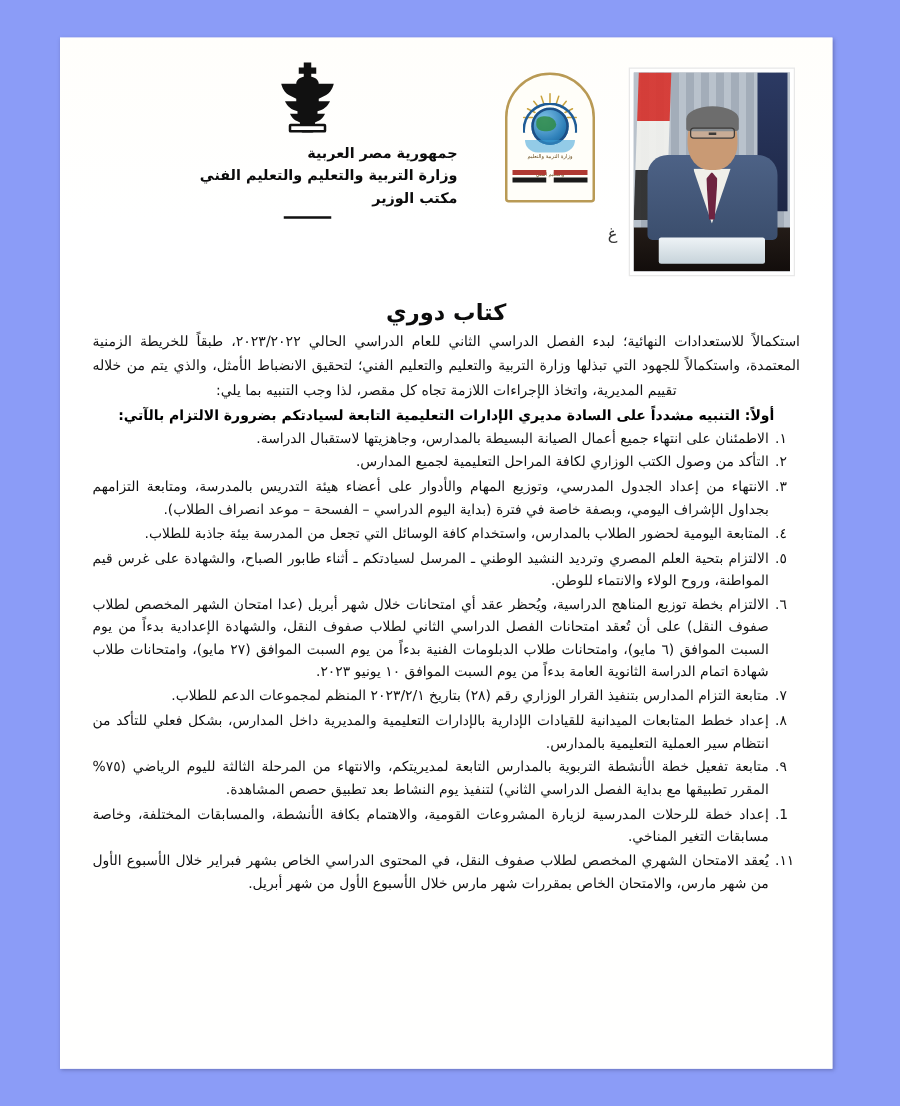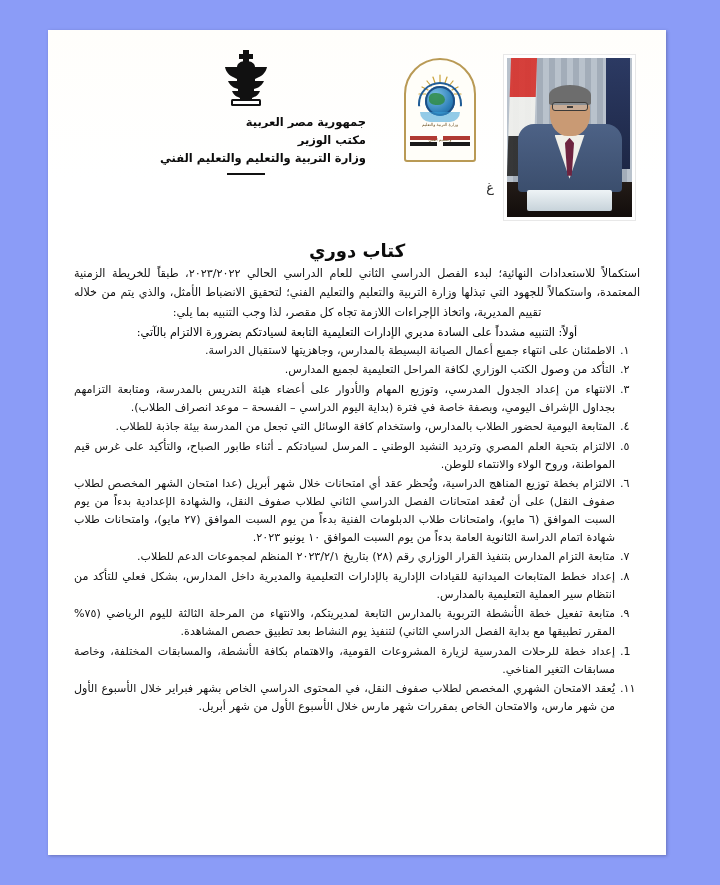--- a/index.html
+++ b/index.html
@@ -264,21 +264,21 @@
   .intro {
     font-size: 11.2px;
     line-height: 1.72;
     color: #111;
     text-align: justify;
     text-align-last: center;
     letter-spacing: -.1px;
   }
   .section-head {
     font-size: 11.2px;
-    font-weight: 400;
+    font-weight: 700;
     color: #000;
     text-align: center;
     margin: 4px 0 3px;
     letter-spacing: -.1px;
   }
 
   ol.items {
     list-style: none;
     margin: 0; padding: 0;
   }
@@ -365,22 +365,22 @@
           <g fill="#111">
             <path d="M24 2h6v4h4v5h-4v4h-6v-4h-4V6h4z"></path>
             <path d="M27 13c-6 0-9 3-9 6H6c0 0 1 6 6 9l6 3v2H9c0 0 2 5 7 7l3 1v2h-6c0 0 2 5 6 6l2 1v3h-5c0 0 3 4 7 5h8c4-1 7-5 7-5h-5v-3l2-1c4-1 6-6 6-6h-6v-2l3-1c5-2 7-7 7-7h-9v-2l6-3c5-3 6-9 6-9H36c0-3-3-6-9-6z"></path>
             <rect x="12" y="51" width="30" height="7" rx="1.5"></rect>
           </g>
           <g fill="#fff">
             <rect x="14" y="53" width="26" height="3"></rect>
           </g>
         </svg>
         <div class="ministry-line">جمهورية مصر العربية</div>
+        <div class="ministry-line">وزارة التربية والتعليم والتعليم الفني</div>
         <div class="ministry-line">مكتب الوزير</div>
-        <div class="ministry-line">وزارة التربية والتعليم والتعليم الفني</div>
         <div class="rule-short"></div>
       </div>
     </div>
 
     <div class="title-block">
       <div class="doc-type">كتاب دوري</div>
     </div>
 
     <div class="body-wrap">
 
@@ -400,21 +400,21 @@
           <li>
             <span class="num">٣.</span>
             <span class="txt">الانتهاء من إعداد الجدول المدرسي، وتوزيع المهام والأدوار على أعضاء هيئة التدريس بالمدرسة، ومتابعة التزامهم بجداول الإشراف اليومي، وبصفة خاصة في فترة (بداية اليوم الدراسي – الفسحة – موعد انصراف الطلاب).</span>
           </li>
           <li>
             <span class="num">٤.</span>
             <span class="txt">المتابعة اليومية لحضور الطلاب بالمدارس، واستخدام كافة الوسائل التي تجعل من المدرسة بيئة جاذبة للطلاب.</span>
           </li>
           <li>
             <span class="num">٥.</span>
-            <span class="txt">الالتزام بتحية العلم المصري وترديد النشيد الوطني ـ المرسل لسيادتكم ـ أثناء طابور الصباح، والتأكيد على غرس قيم المواطنة، وروح الولاء والانتماء للوطن.</span>
+            <span class="txt">الالتزام بتحية العلم المصري وترديد النشيد الوطني ـ المرسل لسيادتكم ـ أثناء طابور الصباح، والشهادة على غرس قيم المواطنة، وروح الولاء والانتماء للوطن.</span>
           </li>
           <li>
             <span class="num">٦.</span>
             <span class="txt">الالتزام بخطة توزيع المناهج الدراسية، ويُحظر عقد أي امتحانات خلال شهر أبريل (عدا امتحان الشهر المخصص لطلاب صفوف النقل) على أن تُعقد امتحانات الفصل الدراسي الثاني لطلاب صفوف النقل، والشهادة الإعدادية بدءاً من يوم السبت الموافق (٦ مايو)، وامتحانات طلاب الدبلومات الفنية بدءاً من يوم السبت الموافق (٢٧ مايو)، وامتحانات طلاب شهادة اتمام الدراسة الثانوية العامة بدءاً من يوم السبت الموافق ١٠ يونيو ٢٠٢٣.</span>
           </li>
           <li>
             <span class="num">٧.</span>
             <span class="txt">متابعة التزام المدارس بتنفيذ القرار الوزاري رقم (٢٨) بتاريخ ٢٠٢٣/٢/١ المنظم لمجموعات الدعم للطلاب.</span>
           </li>
           <li>

